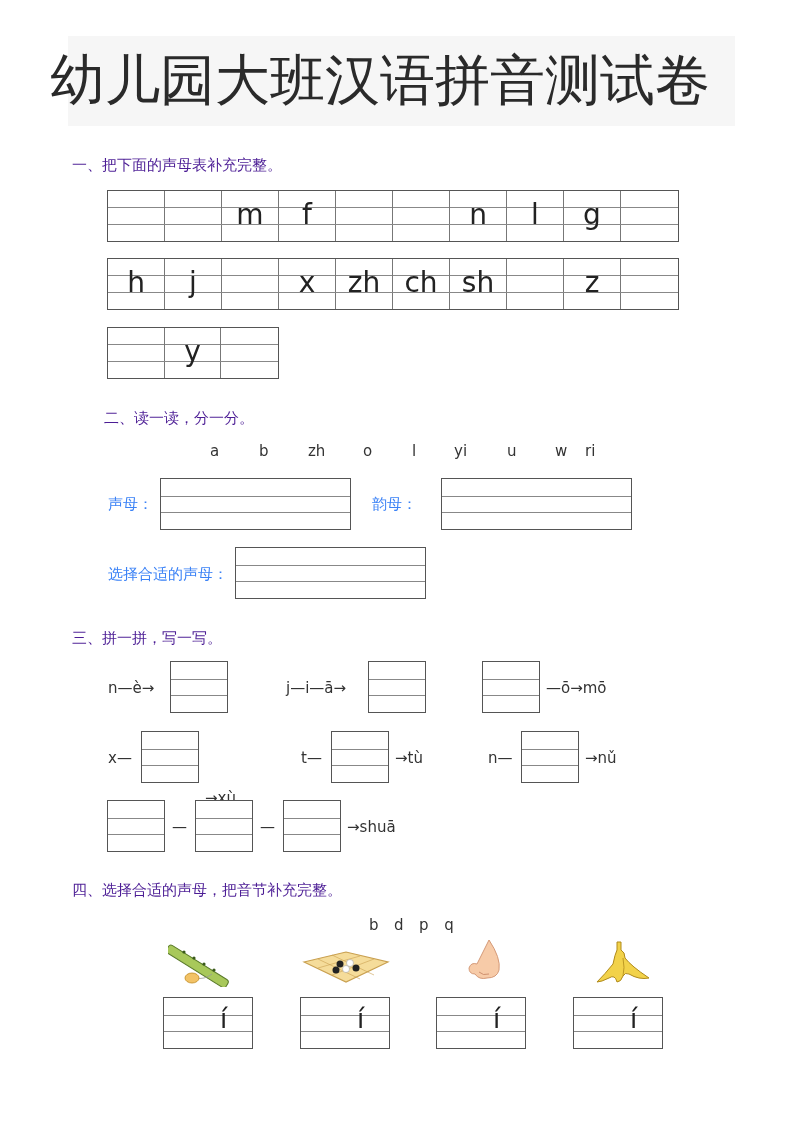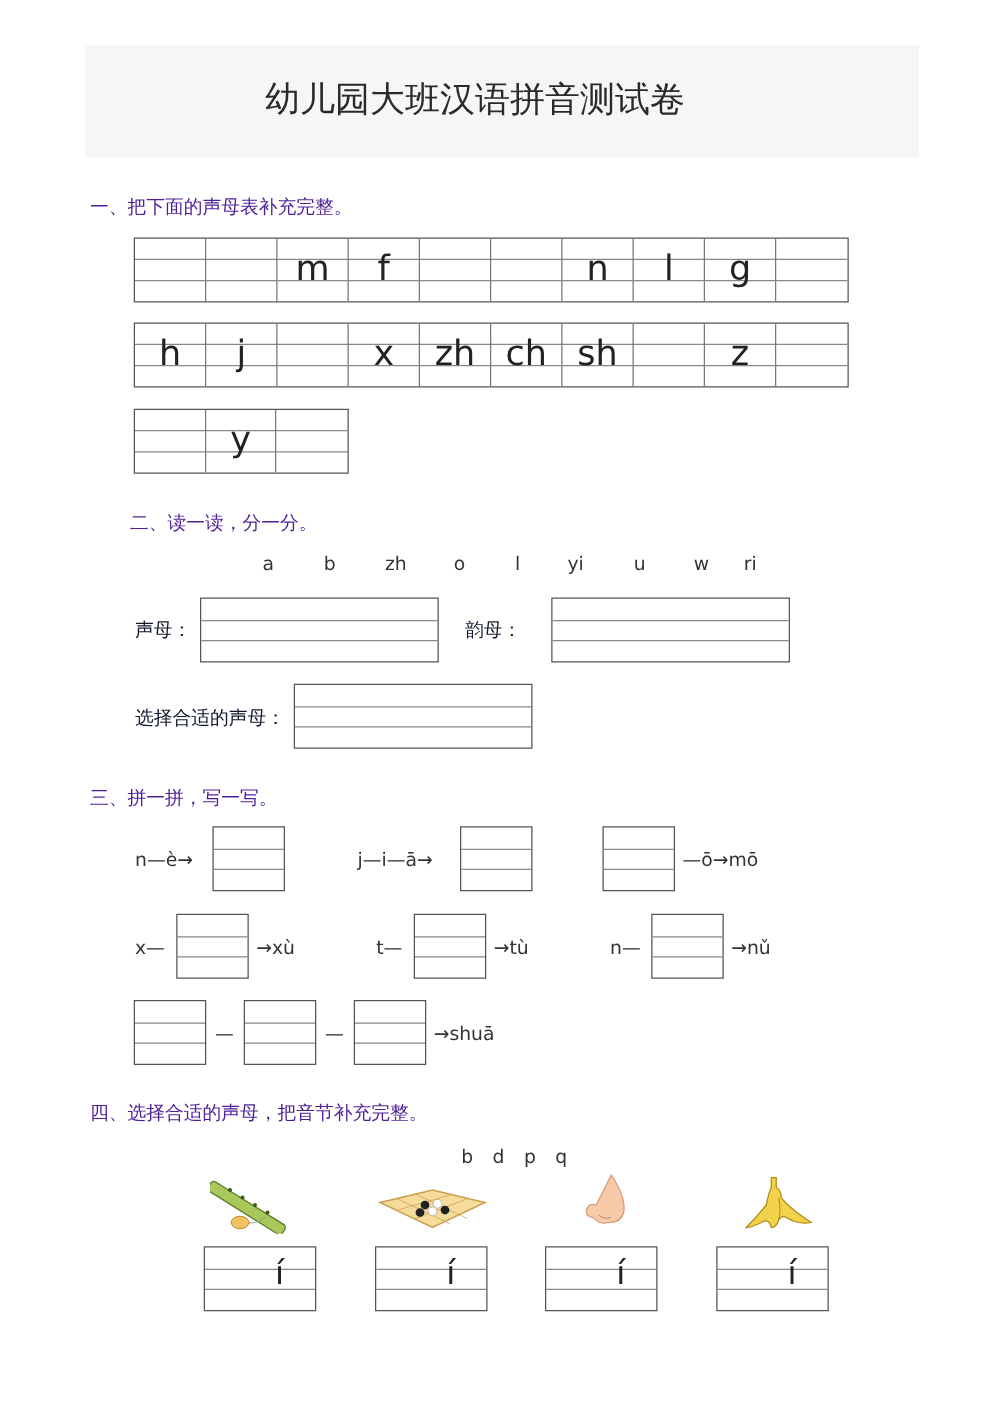--- a/index.html
+++ b/index.html
@@ -5,21 +5,21 @@
   * { box-sizing: border-box; margin: 0; padding: 0; }
   html, body { width: 793px; height: 1122px; background: #ffffff; overflow: hidden; }
   body { position: relative; font-family: "DejaVu Sans", "Liberation Sans", sans-serif; color: #222; }
 
   .title-band {
     position: absolute; left: 68px; top: 36px; width: 667px; height: 90px;
     background: #f6f6f6;
   }
   .title {
     position: absolute; left: 0; top: 50px; width: 760px; text-align: center;
-    font-family: "DejaVu Sans", sans-serif; font-size: 28px; color: #2a2a2a;
+    font-family: "DejaVu Sans", sans-serif; font-size: 55px; color: #2a2a2a;
     letter-spacing: 0px; line-height: 60px;
   }
 
   .section-title {
     position: absolute; left: 72px; font-size: 15px; color: #4c1d95; line-height: 20px;
     font-family: "DejaVu Sans", sans-serif;
   }
 
   
   .grid-row {
@@ -40,21 +40,21 @@
   .grid-cell span { position: relative; z-index: 1; display: block; line-height: 48px; }
 
   .letters {
     position: absolute; top: 442px; left: 200px; width: 430px; height: 20px;
   }
   .letters span {
     position: absolute; font-size: 15px; color: #333; top: 0;
   }
 
   .label {
-    position: absolute; font-family: "DejaVu Serif", serif; font-size: 15px; color: #0f172a;
+    position: absolute; font-family: "DejaVu Serif", serif; font-size: 15px; color: #3b82f6;
   }
 
   .lined-box {
     position: absolute; border: 1.5px solid #555; background: #fff;
   }
   .lined-box::before, .lined-box::after {
     content: ""; position: absolute; left: 0; right: 0; height: 1px; background: #888;
   }
   .lined-box::before { top: 33%; }
   .lined-box::after { top: 66%; }
@@ -157,21 +157,21 @@
 
 <div class="letters">
   <span style="left:10px;">a</span>
   <span style="left:59px;">b</span>
   <span style="left:108px;">zh</span>
   <span style="left:163px;">o</span>
   <span style="left:212px;">l</span>
   <span style="left:254px;">yi</span>
   <span style="left:307px;">u</span>
   <span style="left:355px;">w</span>
-  <span style="left:395px;">ri</span>
+  <span style="left:385px;">ri</span>
 </div>
 
 <div class="label" style="left:108px; top:495px;">声母：</div>
 <div class="lined-box" style="left:160px; top:478px; width:191px; height:52px;"></div>
 
 <div class="label" style="left:372px; top:495px;">韵母：</div>
 <div class="lined-box" style="left:441px; top:478px; width:191px; height:52px;"></div>
 
 <div class="label" style="left:108px; top:565px;">选择合适的声母：</div>
 <div class="lined-box" style="left:235px; top:547px; width:191px; height:52px;"></div>
@@ -182,21 +182,21 @@
 <div class="lined-box" style="left:170px; top:661px; width:58px; height:52px;"></div>
 
 <div class="pinyin" style="left:286px; top:678px;">j—i—ā→</div>
 <div class="lined-box" style="left:368px; top:661px; width:58px; height:52px;"></div>
 
 <div class="lined-box" style="left:482px; top:661px; width:58px; height:52px;"></div>
 <div class="pinyin" style="left:546px; top:678px;">—ō→mō</div>
 
 <div class="pinyin" style="left:108px; top:748px;">x—</div>
 <div class="lined-box" style="left:141px; top:731px; width:58px; height:52px;"></div>
-<div class="pinyin" style="left:205px; top:748px;text-align:right;">→xù</div>
+<div class="pinyin" style="left:205px; top:788px;text-align:right;">→xù</div>
 
 <div class="pinyin" style="left:301px; top:748px;">t—</div>
 <div class="lined-box" style="left:331px; top:731px; width:58px; height:52px;"></div>
 <div class="pinyin" style="left:395px; top:748px;">→tù</div>
 
 <div class="pinyin" style="left:488px; top:748px;">n—</div>
 <div class="lined-box" style="left:521px; top:731px; width:58px; height:52px;"></div>
 <div class="pinyin" style="left:585px; top:748px;">→nǔ</div>
 
 <div class="lined-box" style="left:107px; top:800px; width:58px; height:52px;"></div>

